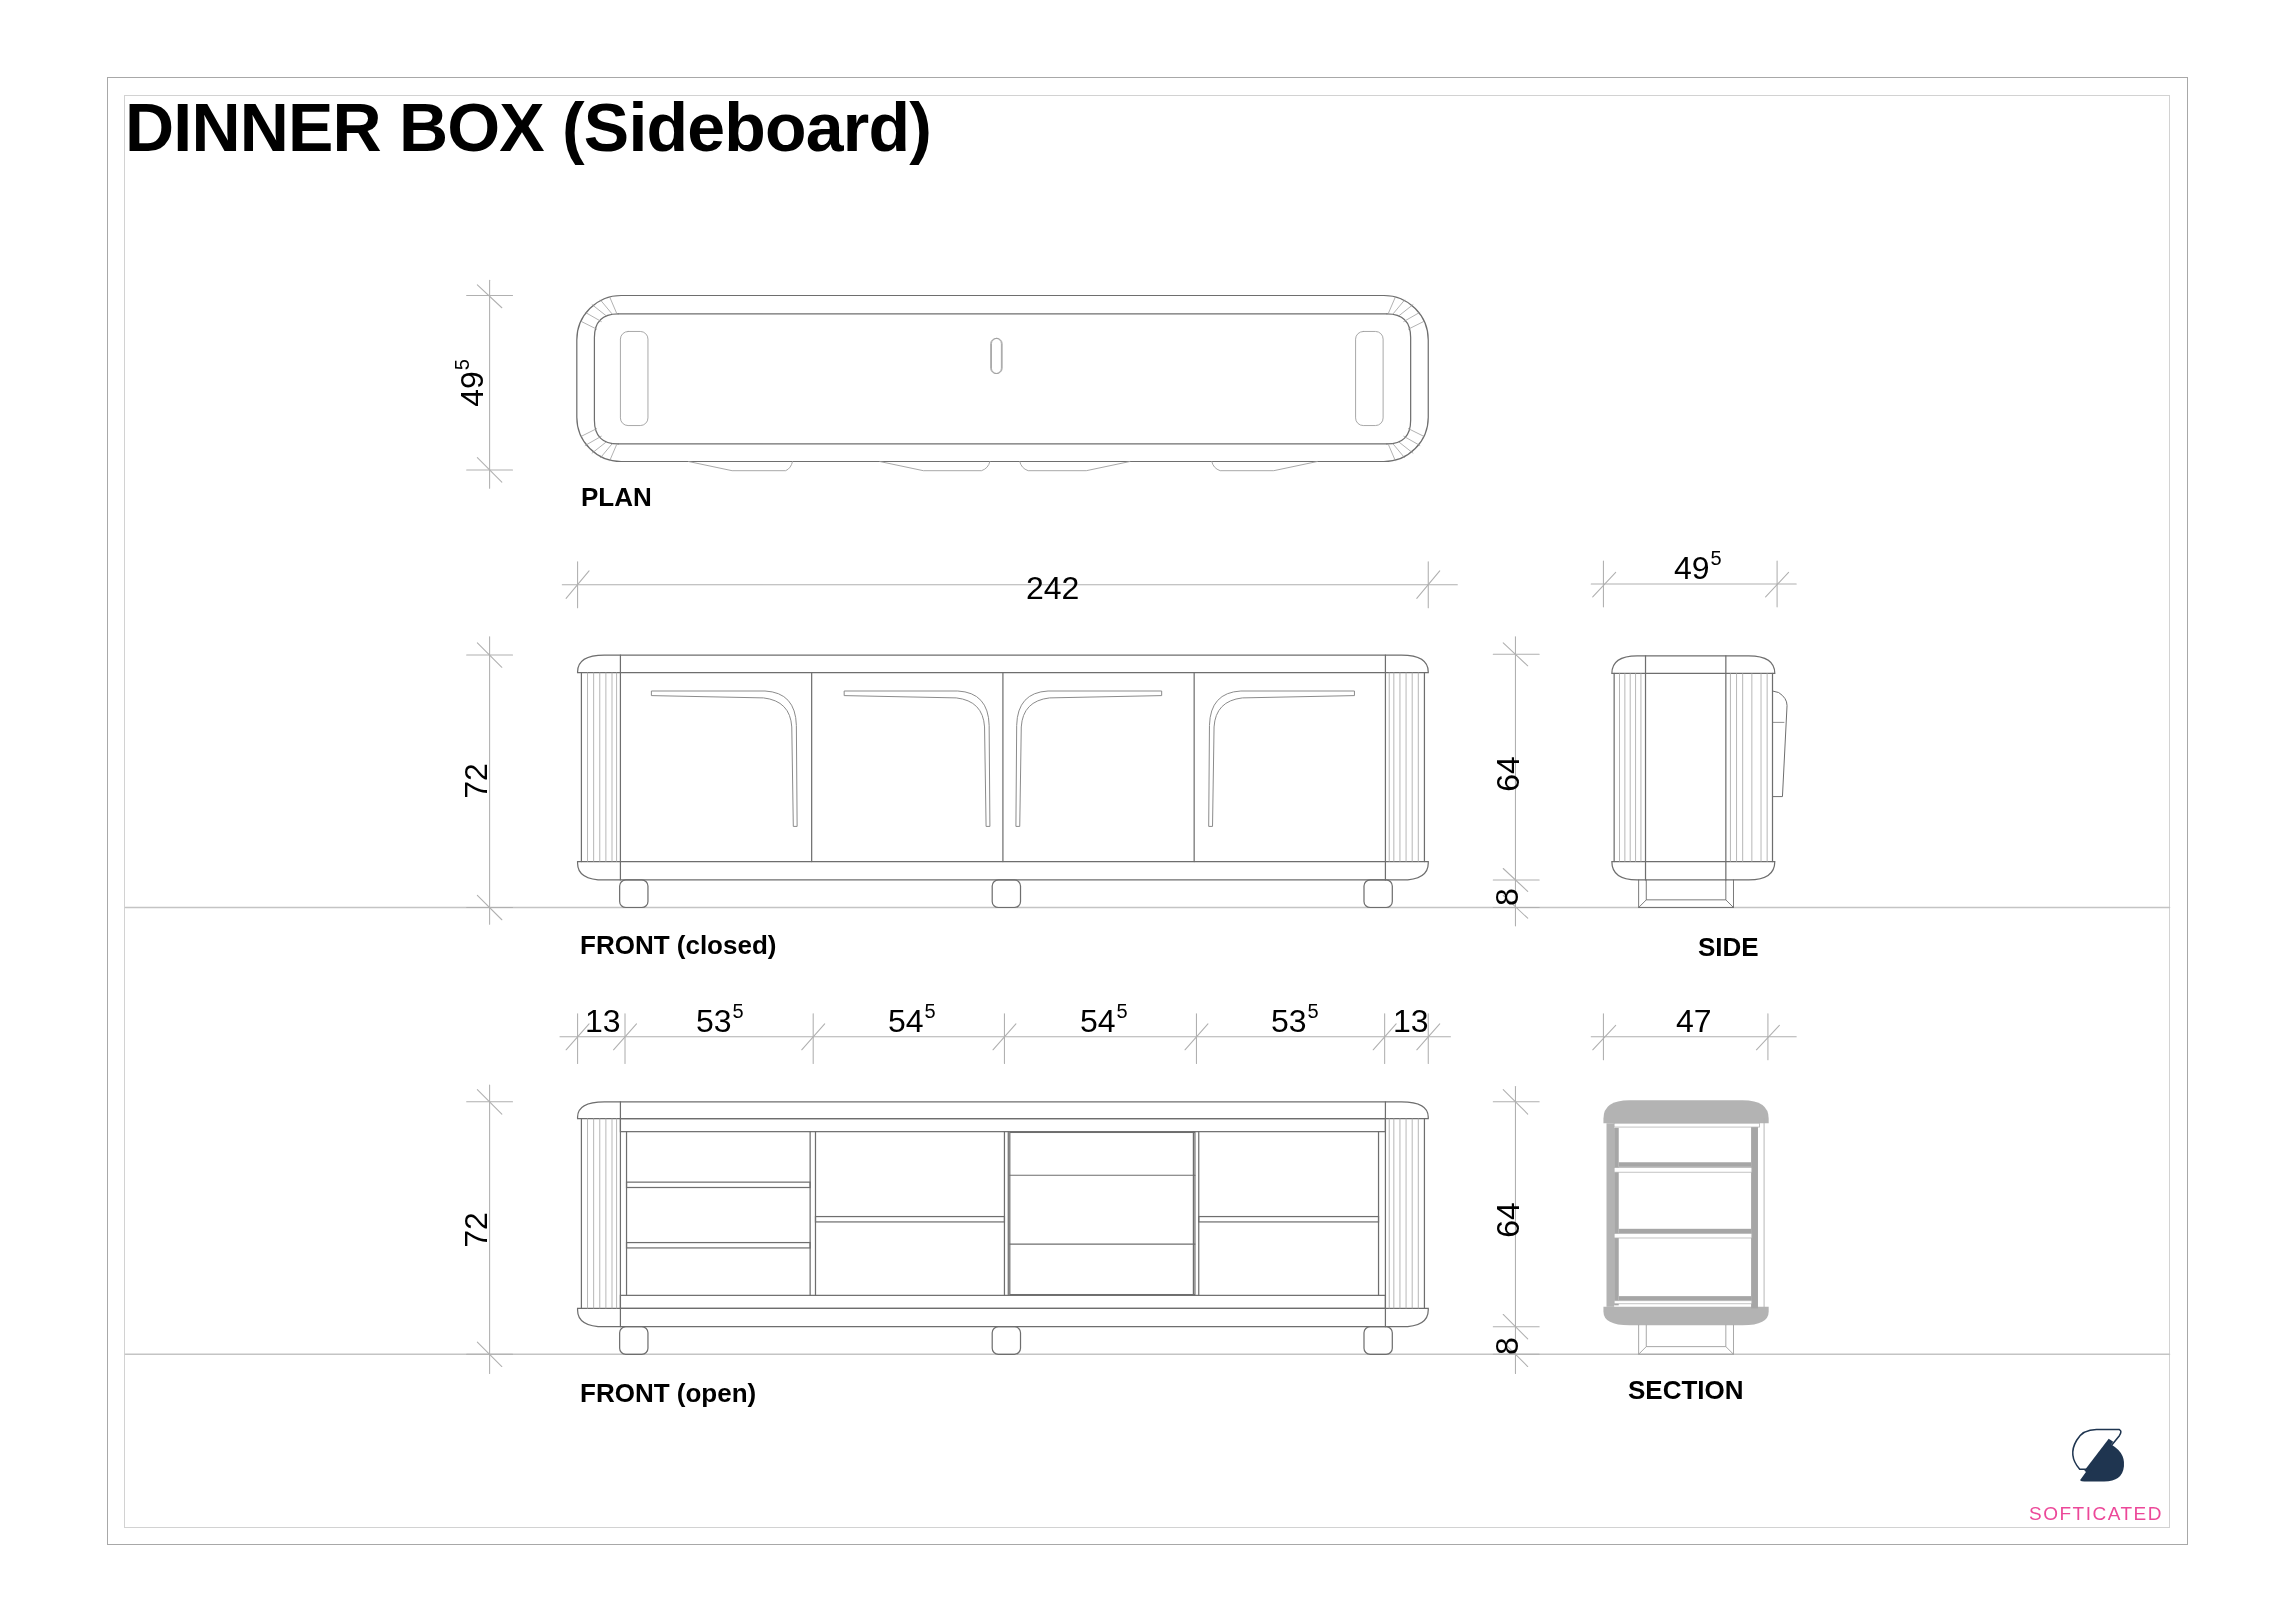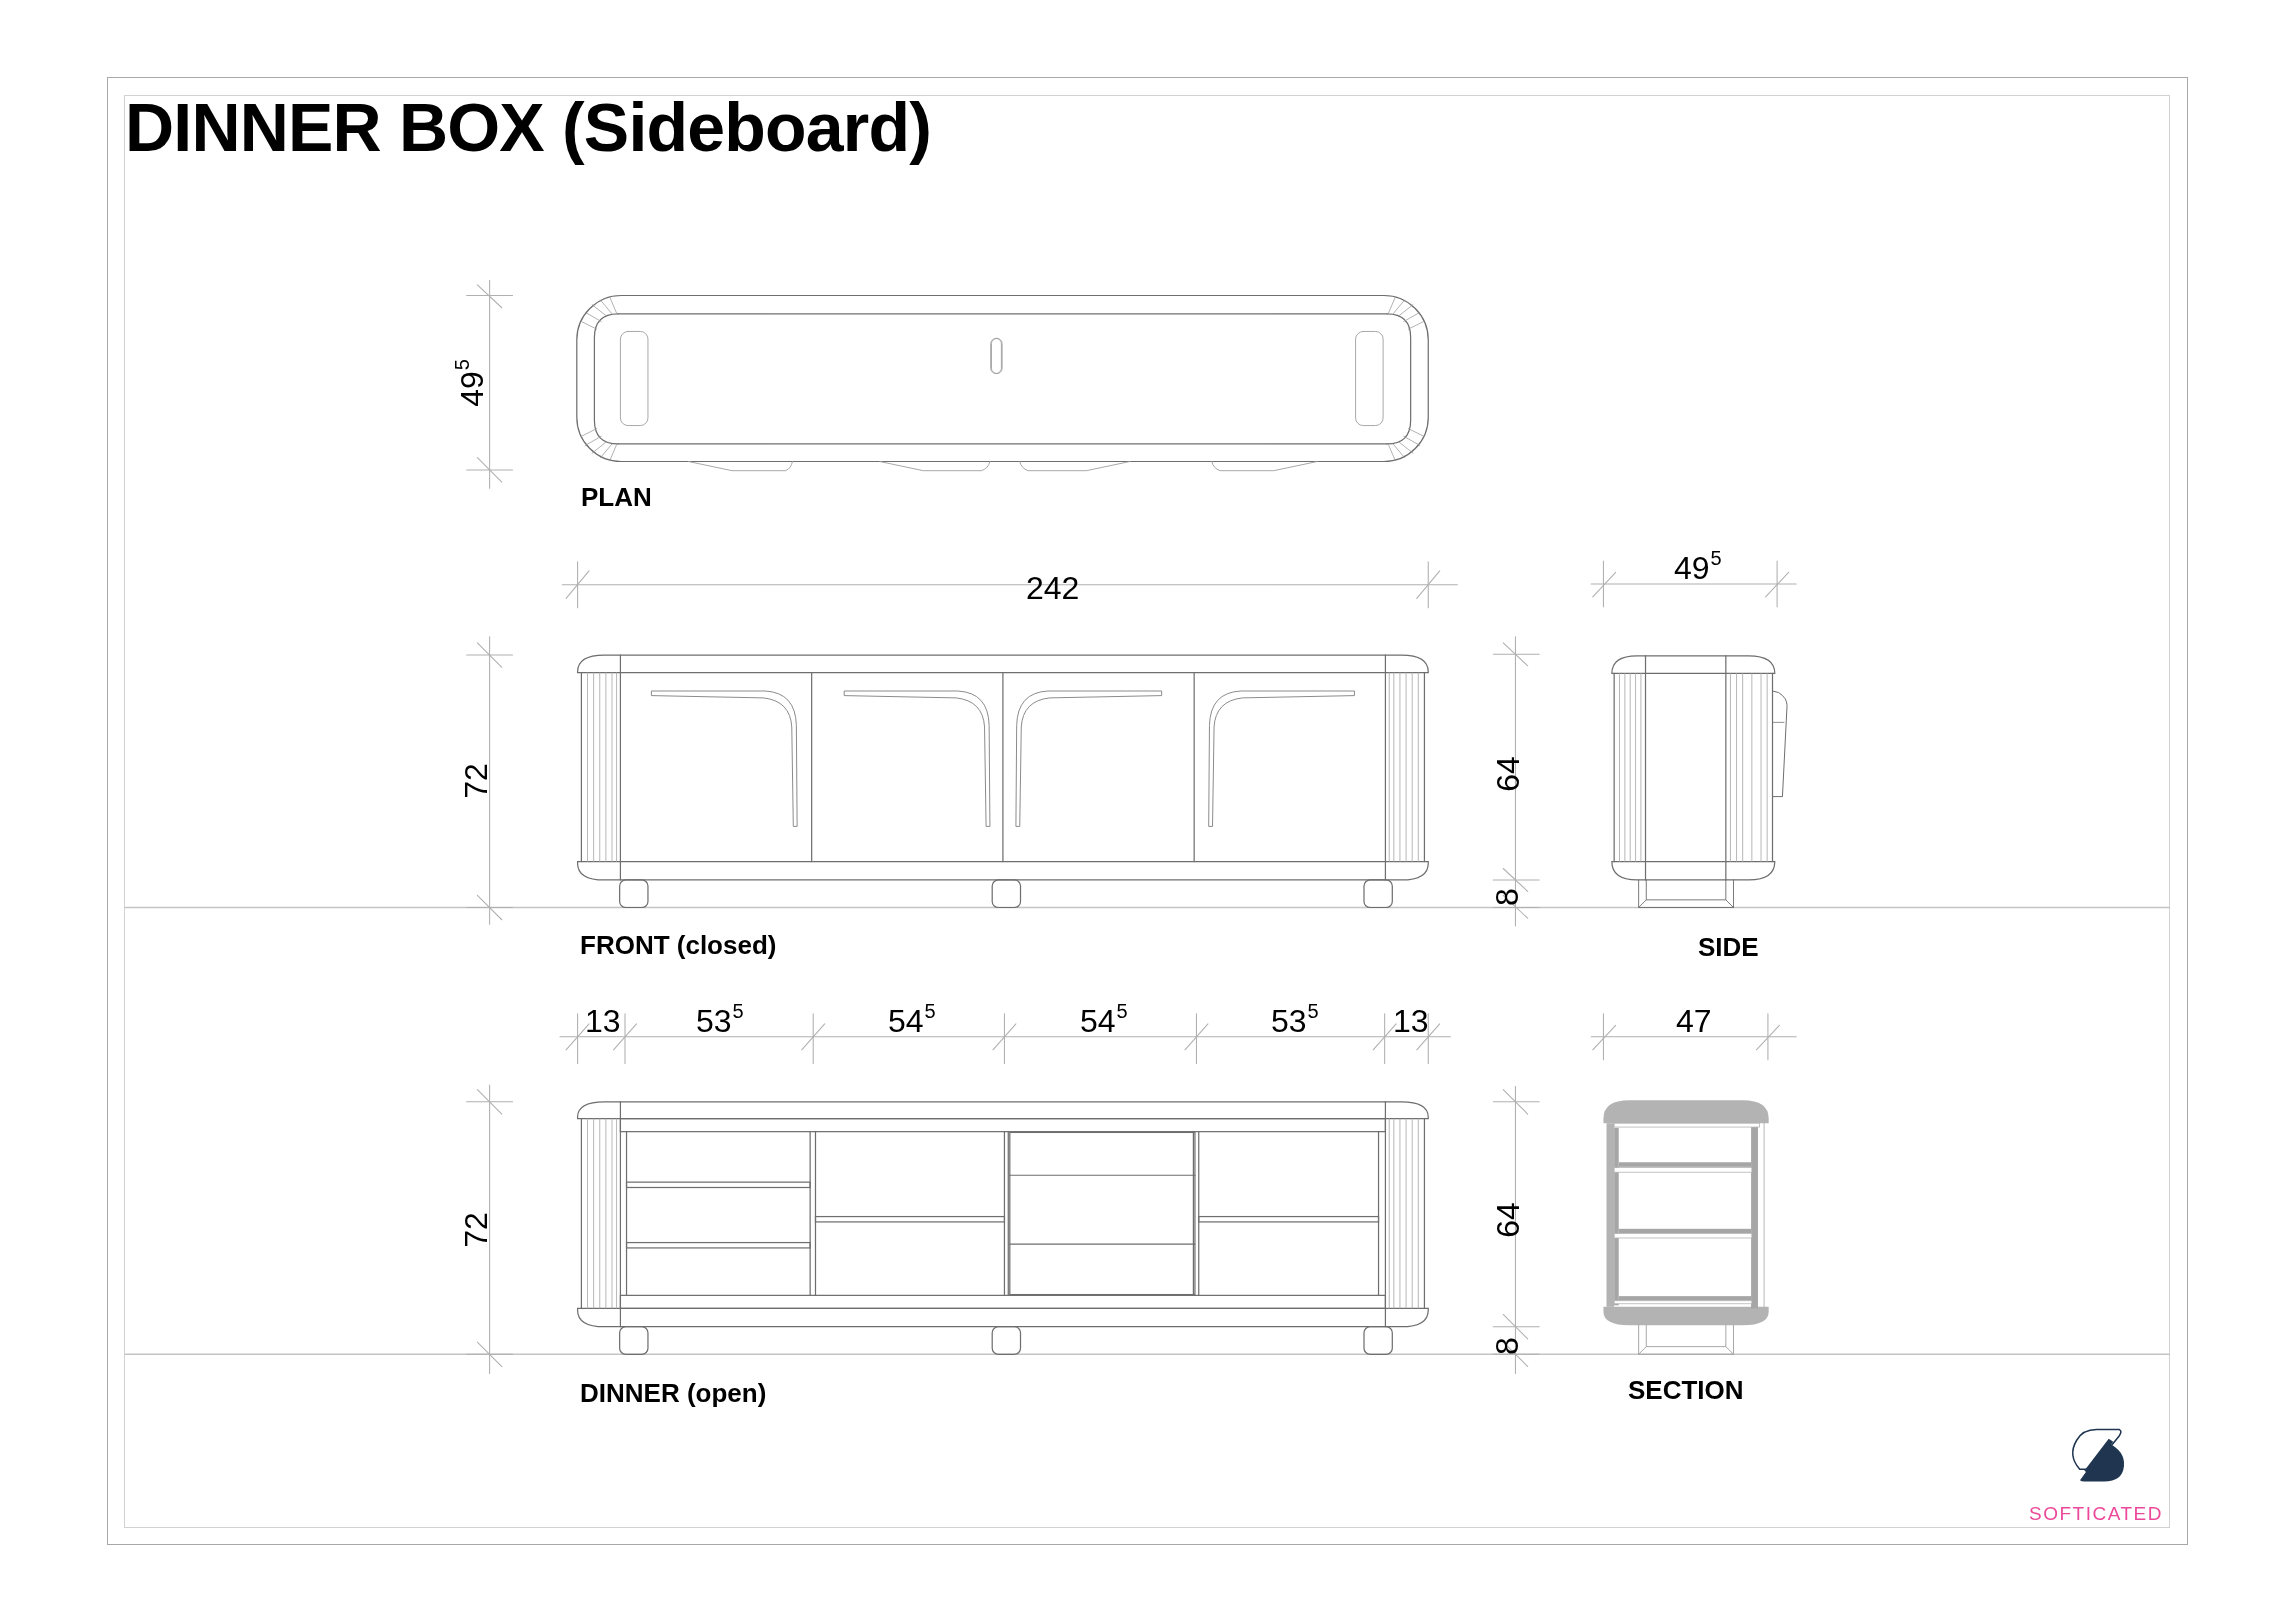--- a/index.html
+++ b/index.html
@@ -293,21 +293,21 @@
 <div class="dim" style="left:1393px; top:1005px;"><span>13</span></div>
 <div class="dim vert" style="left:458px; top:1214px;">72</div>
 
 <div class="dim" style="left:1676px; top:1005px;">47</div>
 <div class="dim vert" style="left:1490px; top:1204px;">64</div>
 <div class="dim vert" style="left:1498px; top:1330px;">8</div>
 
 <div class="view-label" style="left:581px; top:484px;">PLAN</div>
 <div class="view-label" style="left:580px; top:932px;">FRONT (closed)</div>
 <div class="view-label" style="left:1698px; top:934px;">SIDE</div>
-<div class="view-label" style="left:580px; top:1380px;">DINNER (open)</div>
+<div class="view-label" style="left:580px; top:1380px;">FRONT (open)</div>
 <div class="view-label" style="left:1628px; top:1377px;">SECTION</div>
 
 <svg class="logo" viewBox="0 0 80 80" xmlns="http://www.w3.org/2000/svg">
   <path d="M18 58 Q2 40 14 20 Q22 6 40 6 L70 6 Q74 8 70 14 L34 58 Z" fill="none" stroke="#1f3550" stroke-width="2"></path>
   <path d="M20 70 L54 23 Q78 34 76 54 Q74 74 50 74 L24 74 Q16 74 20 70 Z" fill="#1f3550"></path>
   <path d="M24 60 L56 18 L62 22 L30 64 Z" fill="#1f3550"></path>
 </svg>
 <div class="brand">SOFTICATED</div>
 
 

